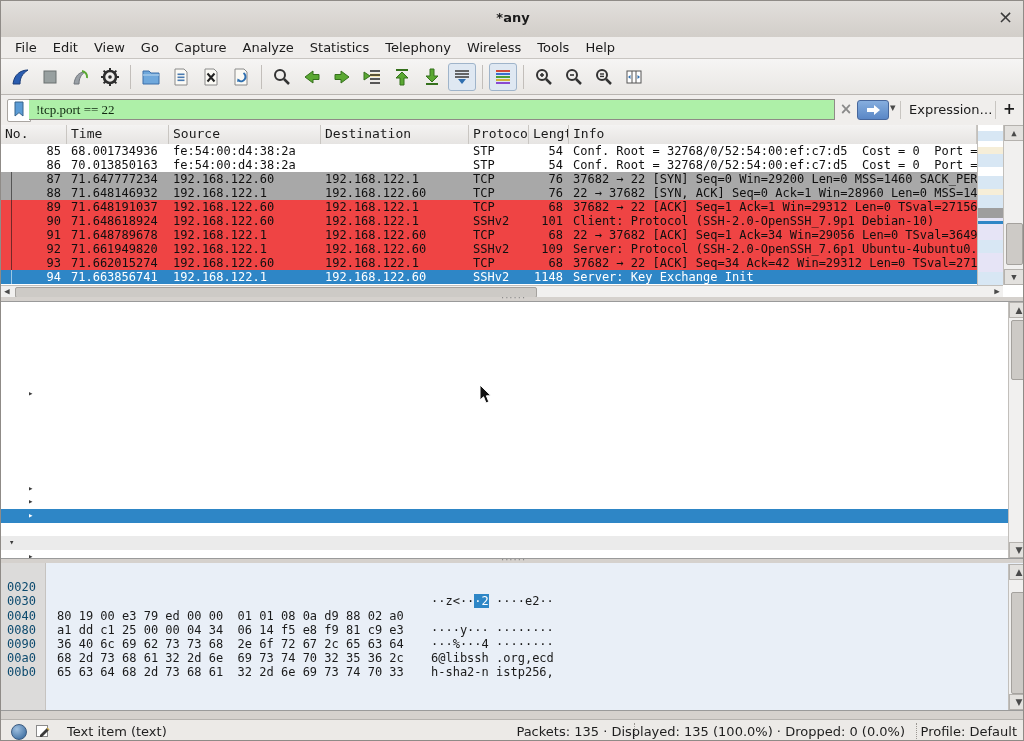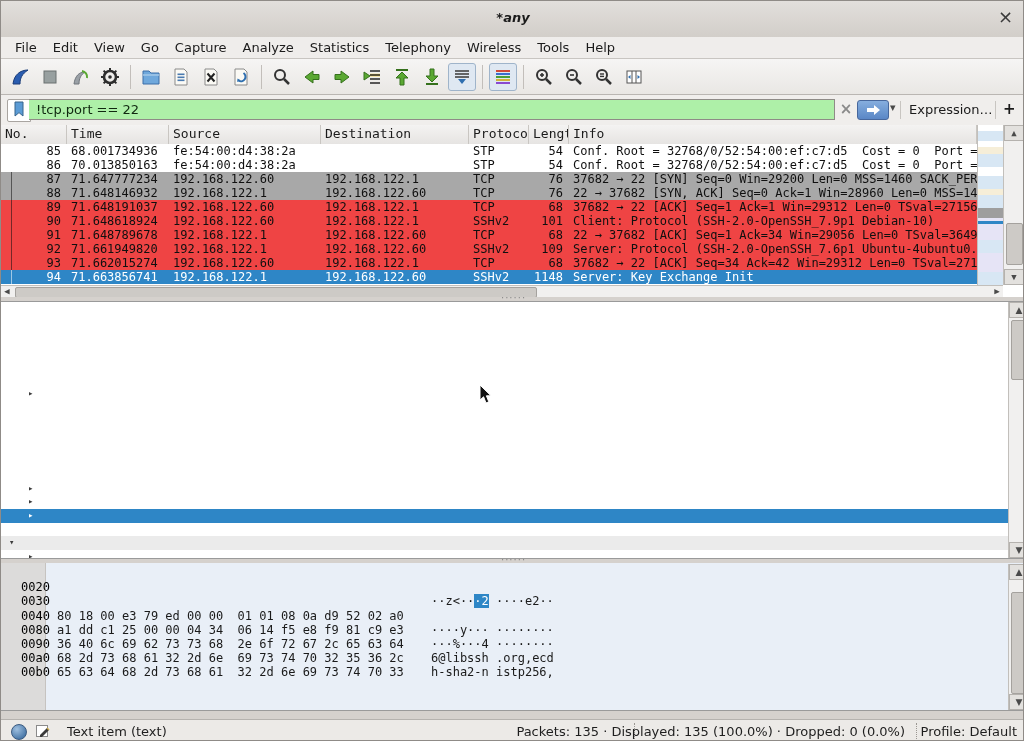--- a/index.html
+++ b/index.html
@@ -2,38 +2,38 @@
 <html><head>
 <meta charset="utf-8">
 <style>
   html,body{margin:0;padding:0;}
   body{width:1024px;height:741px;font-family:"DejaVu Sans","Liberation Sans",sans-serif;background:#d5d1cd;}
   #window{position:relative;width:1024px;height:741px;background:#d5d1cd;overflow:hidden;box-sizing:border-box;border:1px solid #8f8b87;}
   .mono{font-family:"DejaVu Sans Mono","Liberation Mono",monospace;}
 
   
   .titlebar{position:absolute;left:0;top:0;width:1024px;height:36px;background:linear-gradient(#e2dfdc,#d2cec9);border-bottom:1px solid #b9b5b1;}
-  .titlebar .title{position:absolute;left:0;right:0;top:9px;text-align:center;font-weight:bold;font-size:13px;color:#1b1b1b;font-style:italic;}
+  .titlebar .title{position:absolute;left:0;right:0;top:9px;text-align:center;font-weight:bold;font-size:13px;color:#1b1b1b;}
   .titlebar .close{position:absolute;right:12px;top:6px;font-size:18px;color:#3a3a3a;cursor:default;line-height:20px;}
 
   
   .menubar{position:absolute;left:0;top:36px;width:1024px;height:22px;background:#efedeb;border-bottom:1px solid #c8c5c1;padding-left:6px;box-sizing:border-box;}
   .menuitem{display:inline-block;padding:3px 8px;font-size:13px;color:#1b1b1b;}
 
   
   .toolbar{position:absolute;left:0;top:58px;width:1024px;height:36px;background:linear-gradient(#f6f5f4,#e9e7e4);border-bottom:1px solid #bab6b2;display:flex;align-items:center;padding-left:4px;box-sizing:border-box;}
   .tbtn{width:28px;height:28px;border:1px solid transparent;background:transparent;border-radius:3px;display:flex;align-items:center;justify-content:center;padding:0;margin:0 1px;}
   .tbtn.pressed{background:#dfe8f2;border-color:#9fb4ca;}
   .tbtn svg{display:block;}
   .tsep{display:inline-block;width:1px;height:24px;background:#c2beba;margin:0 5px;}
 
   
   .filterbar{position:absolute;left:0;top:94px;width:1024px;height:30px;background:#f0eeec;border-bottom:1px solid #c8c5c1;}
   .bookmark-btn{position:absolute;left:6px;top:4px;width:22px;height:21px;background:#fff;border:1px solid #a9a5a1;border-radius:2px 0 0 2px;display:flex;align-items:center;justify-content:center;}
-  .filter-field{position:absolute;left:28px;top:4px;width:806px;height:21px;background:#aef0a8;border:1px solid #8f8b87;border-left:none;box-sizing:border-box;font-size:13px;color:#102810;padding:2px 0 0 7px;white-space:pre;overflow:hidden;}
+  .filter-field{position:absolute;left:28px;top:4px;width:806px;height:21px;background:#aef0a8;border:1px solid #8f8b87;border-left:none;box-sizing:border-box;font-size:13px;color:#102810;padding:2px 0 0 7px;white-space:pre;overflow:hidden;font-family:Liberation Serif, serif;}
   .filter-clear{position:absolute;left:836px;top:5px;width:18px;height:18px;color:#8a8a8a;font-size:15px;font-weight:bold;text-align:center;line-height:18px;}
   .filter-apply{position:absolute;left:856px;top:5px;width:30px;height:18px;background:linear-gradient(#86aede,#5a87c6);border:1px solid #47679c;border-radius:3px;display:flex;align-items:center;justify-content:center;}
   .filter-caret{position:absolute;left:889px;top:6px;font-size:11px;color:#4a4a4a;}
   .filter-sep{position:absolute;top:6px;width:1px;height:18px;background:#c8c5c1;}
   .filter-expression{position:absolute;left:908px;top:7px;font-size:13px;color:#1b1b1b;}
   .filter-add{position:absolute;left:1002px;top:5px;font-size:15px;color:#1b1b1b;font-weight:bold;}
 
   
   .packetlist{position:absolute;left:0;top:124px;width:1024px;height:172px;background:#fff;border-bottom:1px solid #9a9a9a;}
   .plheader{position:absolute;left:0;top:0;width:976px;height:19px;background:linear-gradient(#f4f3f2,#e6e4e2);border-bottom:1px solid #b5b2ae;}
@@ -77,21 +77,21 @@
   .dline.lvl2 .arrow{left:27px;}
   .dline.selected{background:#2e86c6;color:#fff;}
   .dline.selected .arrow{color:#fff;}
   .dline.band{background:#ebebeb;}
   .dt-vscroll{left:1007px;top:301px;height:256px;}
 
   
   .hexpane{position:absolute;left:0;top:562px;width:1024px;height:148px;background:#e9eff7;border-bottom:1px solid #9a9a9a;box-sizing:border-box;padding-top:3px;overflow:hidden;}
   .hexgutter{position:absolute;left:0;top:0;width:44px;height:148px;background:#dcdbda;border-right:1px solid #c6c3c0;}
   .hexline{position:relative;height:14.2px;line-height:14.2px;font-size:12px;white-space:pre;color:#1a1a1a;}
-  .hexline .off{position:absolute;left:20px;color:#000000;}
+  .hexline .off{position:absolute;left:6px;color:#0c4a6e;}
   .hexline .hex{position:absolute;left:56px;}
   .hexline .asc{position:absolute;left:430px;}
   .hl{background:#2e86c6;color:#fff;}
   .hx-vscroll{left:1007px;top:563px;height:146px;}
 
   
   .statusbar{position:absolute;left:0;top:718px;width:1024px;height:23px;background:#eceae7;border-top:1px solid #b5b2ae;font-size:13px;color:#1e1e1e;}
   .expert-dot{position:absolute;left:10px;top:4px;width:14px;height:14px;border-radius:50%;background:radial-gradient(circle at 35% 30%,#9fc0e0,#4a78a8 75%);border:1px solid #3a5a80;}
   .note-icon{position:absolute;left:34px;top:3px;}
   .status-field{position:absolute;left:66px;top:4px;}
@@ -490,21 +490,21 @@
     <div class="hexgutter"></div>
     <div>
 
         <div class="hexline">
           <span class="off">0020</span>
           <span class="asc"><span>··z&lt;··</span><span class="hl">·2</span><span> ····e2··</span></span>
         </div>
 
         <div class="hexline">
           <span class="off">0030</span>
-          <span class="hex"><span>80 18 00 e3 79 ed 00 00  01 01 08 0a d9 52 02 a0</span><span class="hl"></span><span></span></span>
+          <span class="hex"><span>80 19 00 e3 79 ed 00 00  01 01 08 0a d9 88 02 a0</span><span class="hl"></span><span></span></span>
           <span class="asc"><span>····y··· ········</span><span class="hl"></span><span></span></span>
         </div>
 
         <div class="hexline">
           <span class="off">0040</span>
           <span class="hex"><span>a1 dd c1 25 00 00 04 34  06 14 f5 e8 f9 81 c9 e3</span><span class="hl"></span><span></span></span>
           <span class="asc"><span>···%···4 ········</span><span class="hl"></span><span></span></span>
         </div>
 
 

